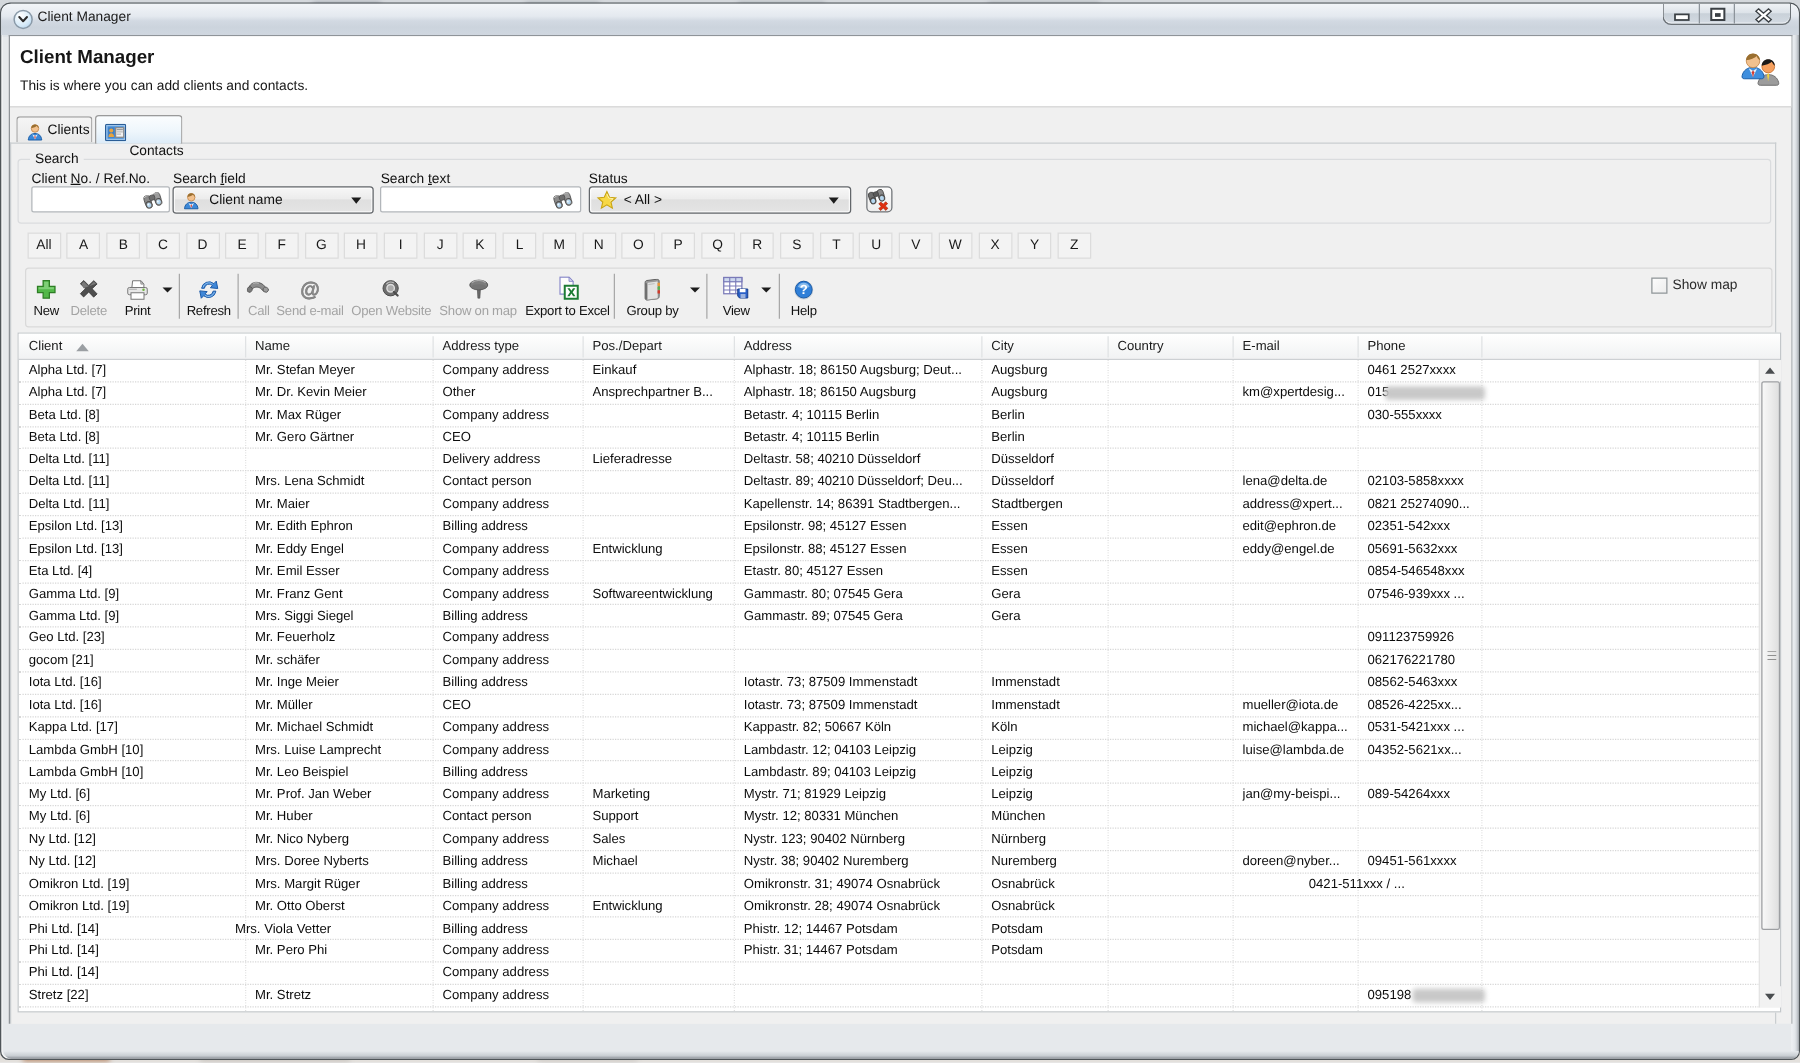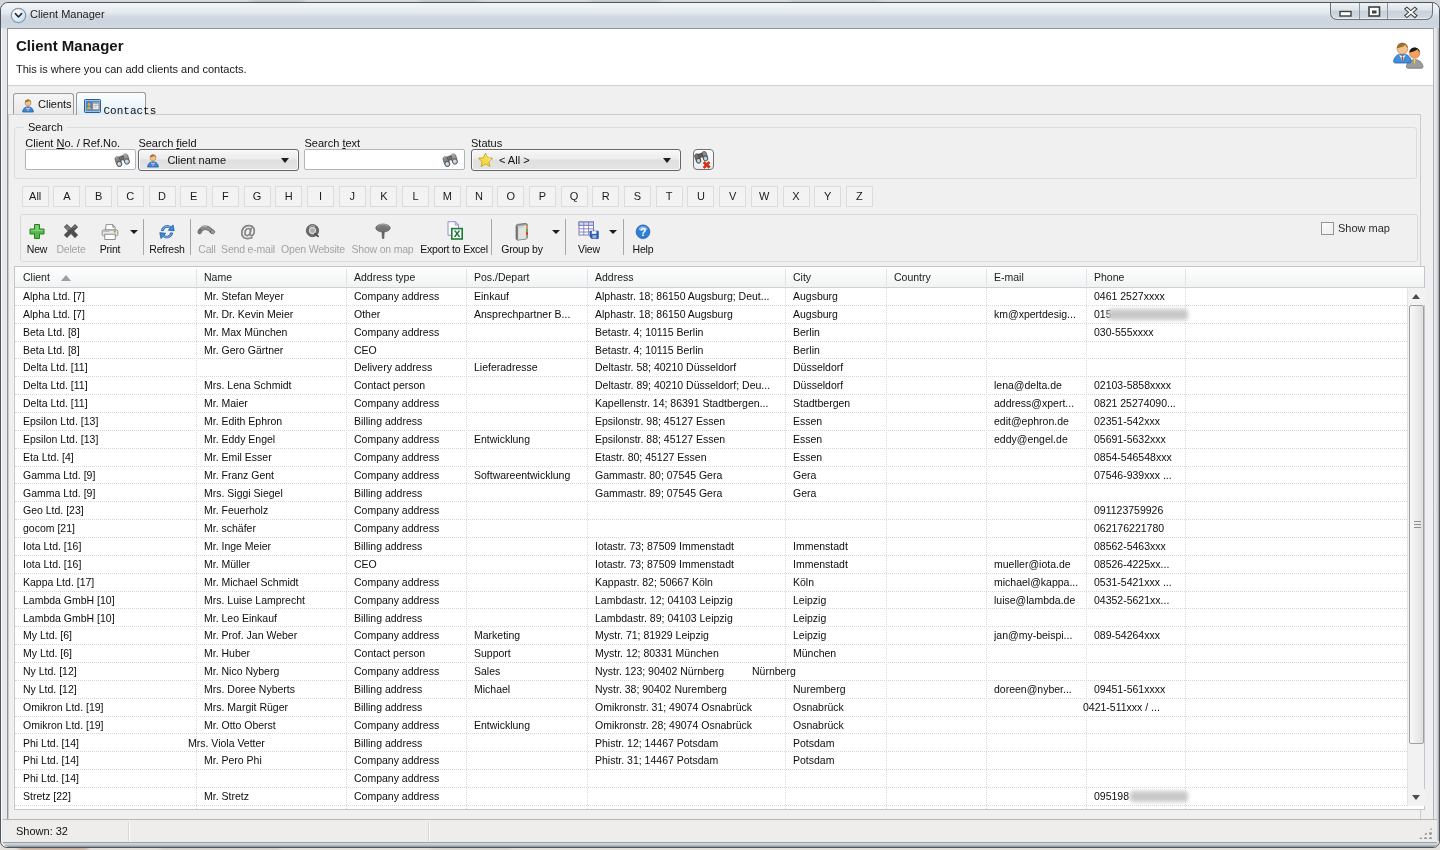--- a/index.html
+++ b/index.html
@@ -22,21 +22,21 @@
 #hpanel { position:absolute; top:0; left:0; width:100%; height:57px; background:#fff; border-bottom:1px solid #d0d0d0; }
 #htitle { position:absolute; left:8px; top:8px; font-size:15px; font-weight:bold; color:#161616; }
 #hsub { position:absolute; left:8px; top:34px; font-size:11px; color:#161616; }
 #hpeople { position:absolute; left:1384px; top:11px; }
 
 .tab { position:absolute; border:1px solid #9a9a9a; border-bottom:none; border-radius:3px 3px 0 0; font-size:11px; color:#111; }
 #tab1 { left:5px; top:64px; width:61px; height:21px; background:linear-gradient(180deg,#f5f5f5,#e9e9e9); z-index:1; }
 #tab2 { left:67.5px; top:62.5px; width:70px; height:23.5px; background:linear-gradient(180deg,#fbfdfe 0%,#eef6fc 55%,#dcebf7 100%); z-index:3; }
 .tab .lbl { position:absolute; top:4px; }
 #tab1 .lbl { left:24px; }
-#tab2 .lbl { left:27px; top:12px;font-family:Liberation Mono, monospace; }
+#tab2 .lbl { left:27px; top:22px; }
 #tab1 svg { position:absolute; left:6px; top:3px; }
 #tab2 svg { position:absolute; left:7px; top:6px; }
 #pane { position:absolute; top:85px; left:0px; width:1413px; height:705px; border:1px solid #c9cdd0; border-bottom:none; background:#f0f0f0; z-index:2; }
 #fs { position:absolute; left:6px; top:98px; width:1403px; height:52px; border:1px solid #dadcde; border-radius:3px; z-index:4; }
 #fslabel { position:absolute; left:16px; top:92px; background:#f0f0f0; padding:0 4px; font-size:11px; color:#111; z-index:5; }
 .slabel { position:absolute; top:108px; font-size:11px; color:#111; z-index:4; }
 .sinput { position:absolute; top:120px; height:21px; background:#fff; border:1px solid #b2b6ba; border-radius:2px; z-index:4; }
 .combo { position:absolute; top:120px; height:22px; background:linear-gradient(180deg,#f7f7f7 0%,#ececec 45%,#dfdfdf 50%,#e4e4e4 100%); border:1px solid #63676b; border-radius:3px; box-shadow:inset 0 0 0 1px rgba(255,255,255,0.8); font-size:11px; color:#111; z-index:4; }
 .combo .ctext { position:absolute; top:4px; }
 .arrow { position:absolute; width:0; height:0; border-left:4.5px solid transparent; border-right:4.5px solid transparent; border-top:5px solid #1c1c1c; }
@@ -430,21 +430,21 @@
               <div class="cell" style="left:339px;width:110px">Other</div>
               <div class="cell" style="left:459px;width:111px">Ansprechpartner B...</div>
               <div class="cell" style="left:580px;width:188px">Alphastr. 18; 86150 Augsburg</div>
               <div class="cell" style="left:778px;width:91px">Augsburg</div>
               <div class="cell" style="left:979px;width:90px">km@xpertdesig...</div>
               <div class="cell" style="left:1079px;width:89px">015</div>
               <div class="blur" style="left:1093px;width:80px"></div>
             </div>
 <div class="row" style="top:35.7px">
               <div class="cell" style="left:8px;width:171px">Beta Ltd. [8]</div>
-              <div class="cell" style="left:189px;width:140px">Mr. Max München</div>
+              <div class="cell" style="left:189px;width:140px">Mr. Max Rüger</div>
               <div class="cell" style="left:339px;width:110px">Company address</div>
               <div class="cell" style="left:580px;width:188px">Betastr. 4; 10115 Berlin</div>
               <div class="cell" style="left:778px;width:91px">Berlin</div>
               <div class="cell" style="left:1079px;width:89px">030-555xxxx</div>
             </div>
 <div class="row" style="top:53.6px">
               <div class="cell" style="left:8px;width:171px">Beta Ltd. [8]</div>
               <div class="cell" style="left:189px;width:140px">Mr. Gero Gärtner</div>
               <div class="cell" style="left:339px;width:110px">CEO</div>
               <div class="cell" style="left:580px;width:188px">Betastr. 4; 10115 Berlin</div>
@@ -560,21 +560,21 @@
               <div class="cell" style="left:8px;width:171px">Lambda GmbH [10]</div>
               <div class="cell" style="left:189px;width:140px">Mrs. Luise Lamprecht</div>
               <div class="cell" style="left:339px;width:110px">Company address</div>
               <div class="cell" style="left:580px;width:188px">Lambdastr. 12; 04103 Leipzig</div>
               <div class="cell" style="left:778px;width:91px">Leipzig</div>
               <div class="cell" style="left:979px;width:90px">luise@lambda.de</div>
               <div class="cell" style="left:1079px;width:89px">04352-5621xx...</div>
             </div>
 <div class="row" style="top:321.5px">
               <div class="cell" style="left:8px;width:171px">Lambda GmbH [10]</div>
-              <div class="cell" style="left:189px;width:140px">Mr. Leo Einkauf</div>
+              <div class="cell" style="left:189px;width:140px">Mr. Leo Beispiel</div>
               <div class="cell" style="left:339px;width:110px">Billing address</div>
               <div class="cell" style="left:580px;width:188px">Lambdastr. 89; 04103 Leipzig</div>
               <div class="cell" style="left:778px;width:91px">Leipzig</div>
             </div>
 <div class="row" style="top:339.3px">
               <div class="cell" style="left:8px;width:171px">My Ltd. [6]</div>
               <div class="cell" style="left:189px;width:140px">Mr. Prof. Jan Weber</div>
               <div class="cell" style="left:339px;width:110px">Company address</div>
               <div class="cell" style="left:459px;width:111px">Marketing</div>
               <div class="cell" style="left:580px;width:188px">Mystr. 71; 81929 Leipzig</div>
@@ -589,39 +589,39 @@
               <div class="cell" style="left:459px;width:111px">Support</div>
               <div class="cell" style="left:580px;width:188px">Mystr. 12; 80331 München</div>
               <div class="cell" style="left:778px;width:91px">München</div>
             </div>
 <div class="row" style="top:375.1px">
               <div class="cell" style="left:8px;width:171px">Ny Ltd. [12]</div>
               <div class="cell" style="left:189px;width:140px">Mr. Nico Nyberg</div>
               <div class="cell" style="left:339px;width:110px">Company address</div>
               <div class="cell" style="left:459px;width:111px">Sales</div>
               <div class="cell" style="left:580px;width:188px">Nystr. 123; 90402 Nürnberg</div>
-              <div class="cell" style="left:737px;width:91px">Nürnberg</div>
+              <div class="cell" style="left:778px;width:91px">Nürnberg</div>
             </div>
 <div class="row" style="top:392.9px">
               <div class="cell" style="left:8px;width:171px">Ny Ltd. [12]</div>
               <div class="cell" style="left:189px;width:140px">Mrs. Doree Nyberts</div>
               <div class="cell" style="left:339px;width:110px">Billing address</div>
               <div class="cell" style="left:459px;width:111px">Michael</div>
               <div class="cell" style="left:580px;width:188px">Nystr. 38; 90402 Nuremberg</div>
               <div class="cell" style="left:778px;width:91px">Nuremberg</div>
               <div class="cell" style="left:979px;width:90px">doreen@nyber...</div>
               <div class="cell" style="left:1079px;width:89px">09451-561xxxx</div>
             </div>
 <div class="row" style="top:410.8px">
               <div class="cell" style="left:8px;width:171px">Omikron Ltd. [19]</div>
               <div class="cell" style="left:189px;width:140px">Mrs. Margit Rüger</div>
               <div class="cell" style="left:339px;width:110px">Billing address</div>
               <div class="cell" style="left:580px;width:188px">Omikronstr. 31; 49074 Osnabrück</div>
               <div class="cell" style="left:778px;width:91px">Osnabrück</div>
-              <div class="cell" style="left:1068px;width:89px">0421-511xxx / ...</div>
+              <div class="cell" style="left:1032px;width:89px">0421-511xxx / ...</div>
             </div>
 <div class="row" style="top:428.6px">
               <div class="cell" style="left:8px;width:171px">Omikron Ltd. [19]</div>
               <div class="cell" style="left:189px;width:140px">Mr. Otto Oberst</div>
               <div class="cell" style="left:339px;width:110px">Company address</div>
               <div class="cell" style="left:459px;width:111px">Entwicklung</div>
               <div class="cell" style="left:580px;width:188px">Omikronstr. 28; 49074 Osnabrück</div>
               <div class="cell" style="left:778px;width:91px">Osnabrück</div>
             </div>
 <div class="row" style="top:446.5px">
@@ -656,19 +656,13 @@
             </div>
         <div id="sthumb">
               <div id="sgrip"></div>
             </div>
         <div class="sarrow" style="bottom:0">
               <span class="tri-dn"></span>
             </div>
       </div>
     </div>
   </div>
-  <div id="sbar2">
-    <span class="stext">Shown: 32</span>
-    <div class="ssep" style="left:125px"></div>
-    <div class="ssep" style="left:425px"></div>
-    <div id="grip"></div>
-  </div>
  </div>
 </div>
 </body></html>

